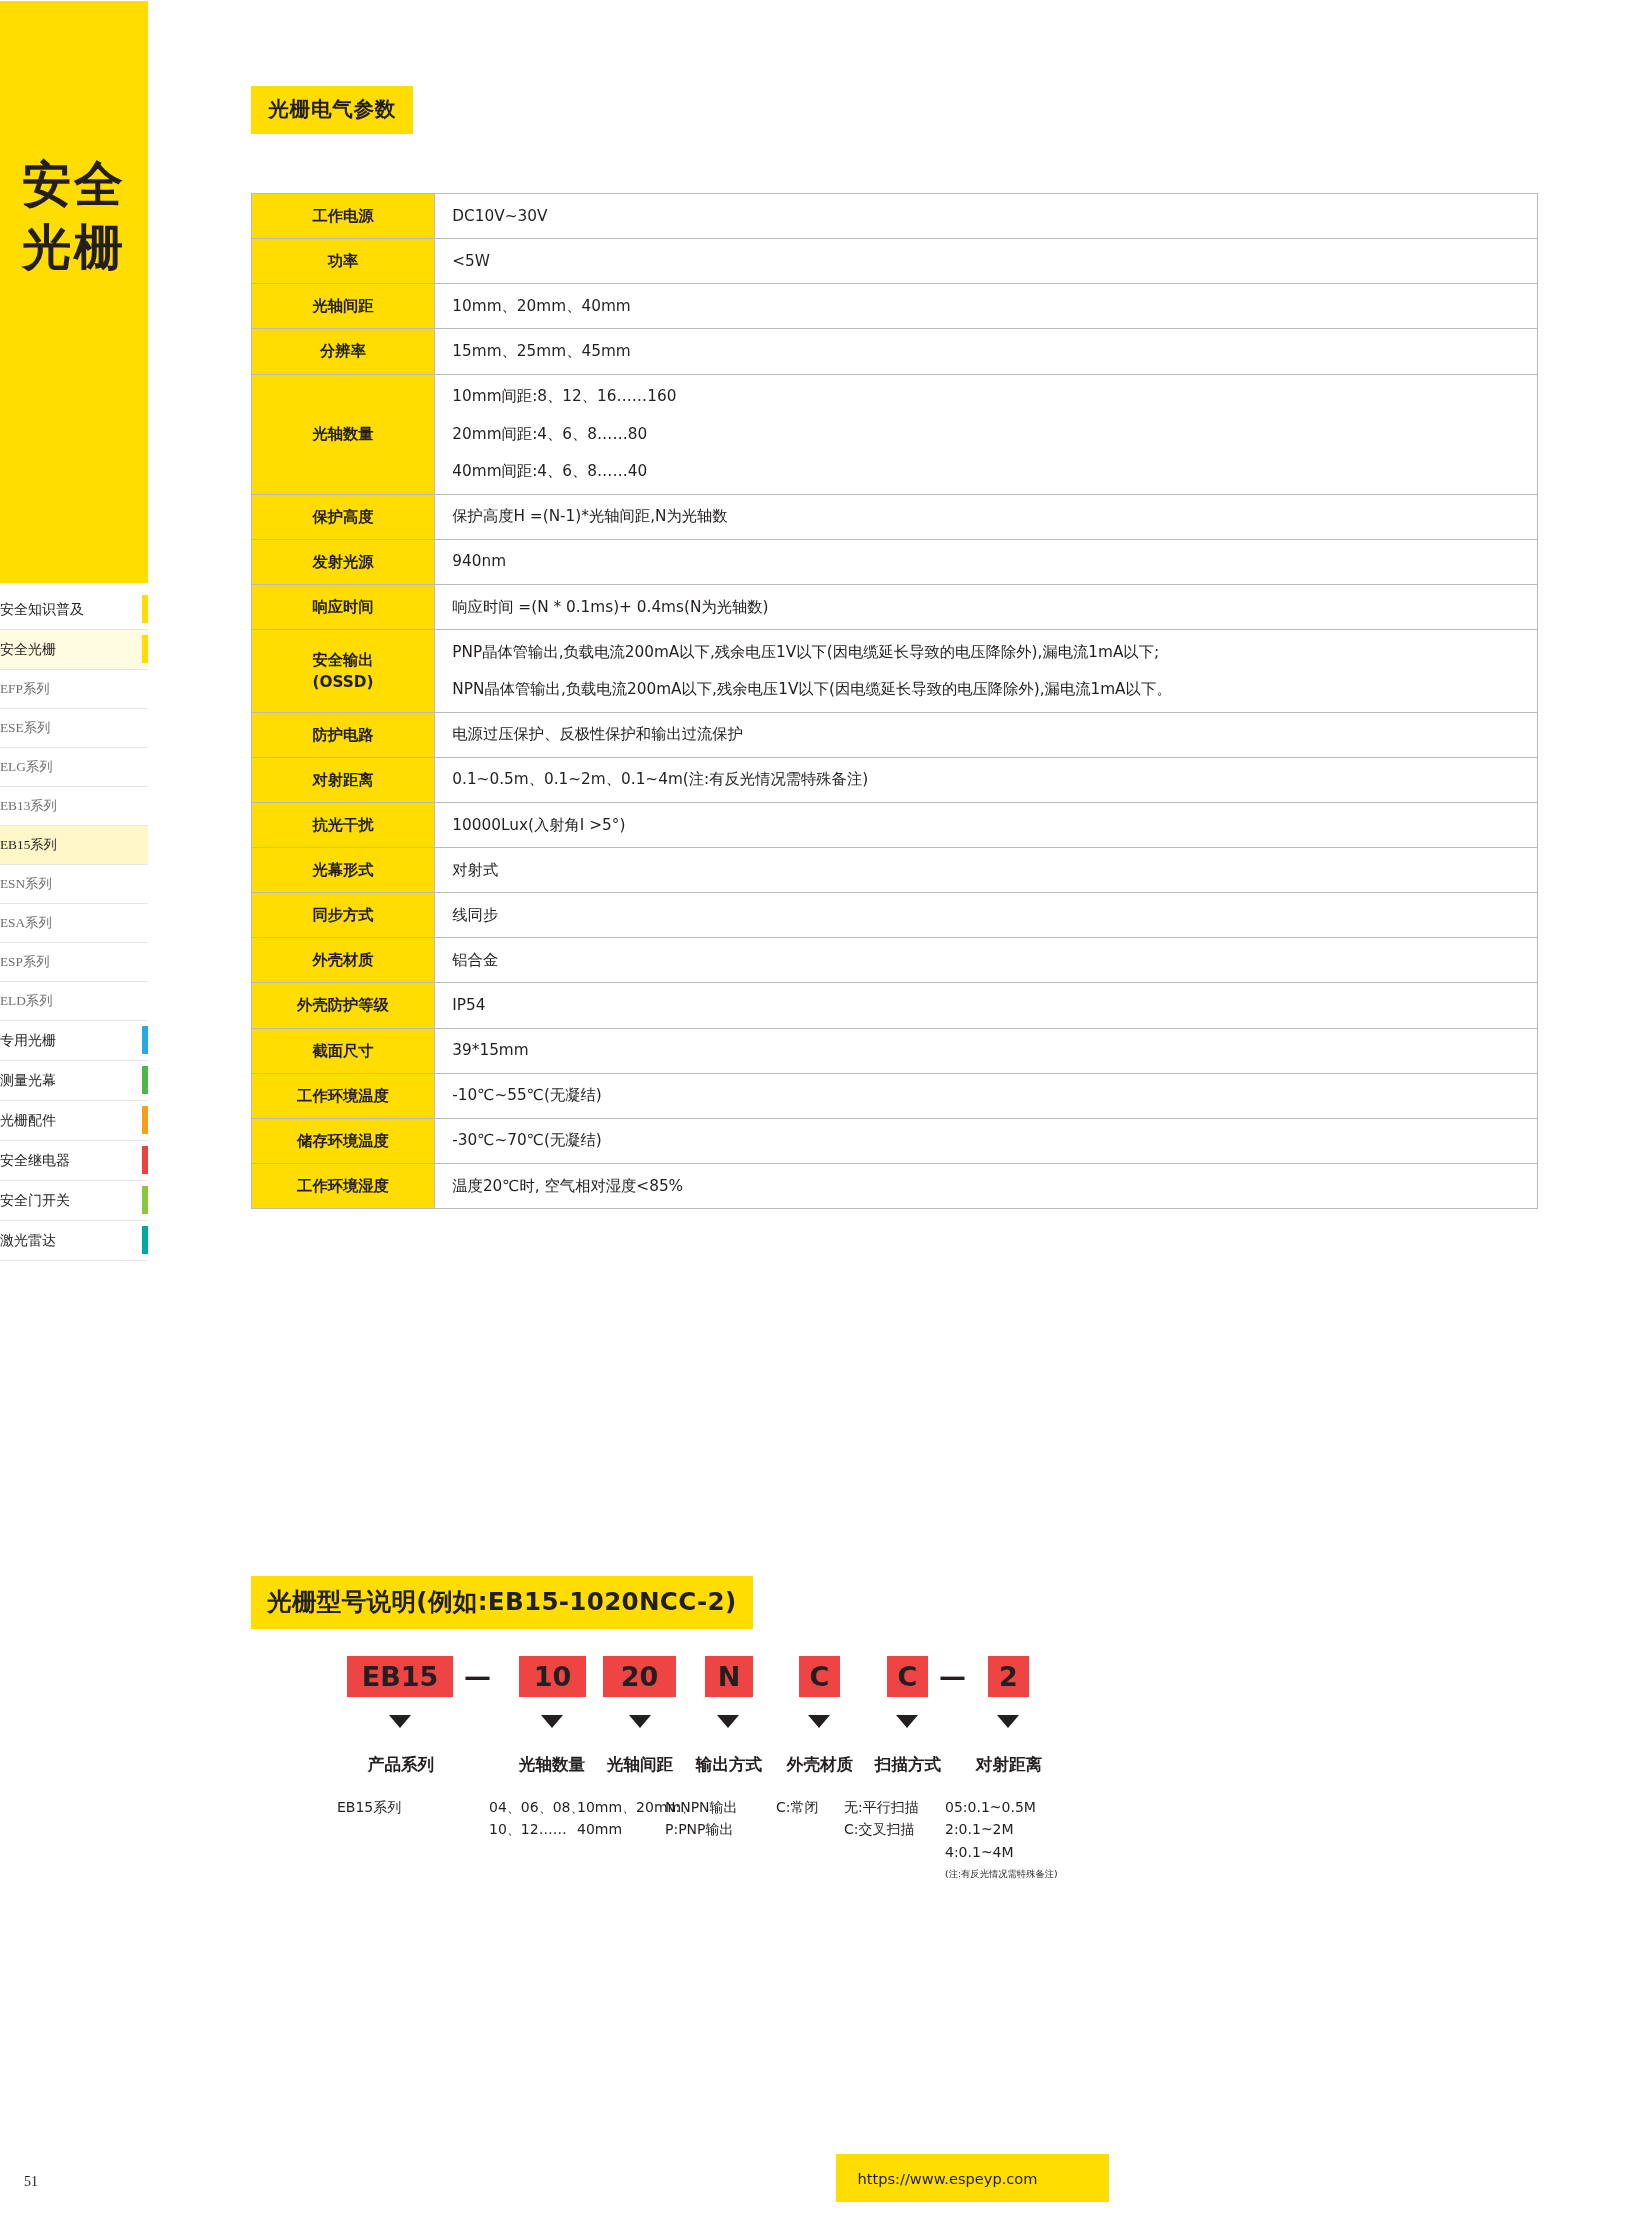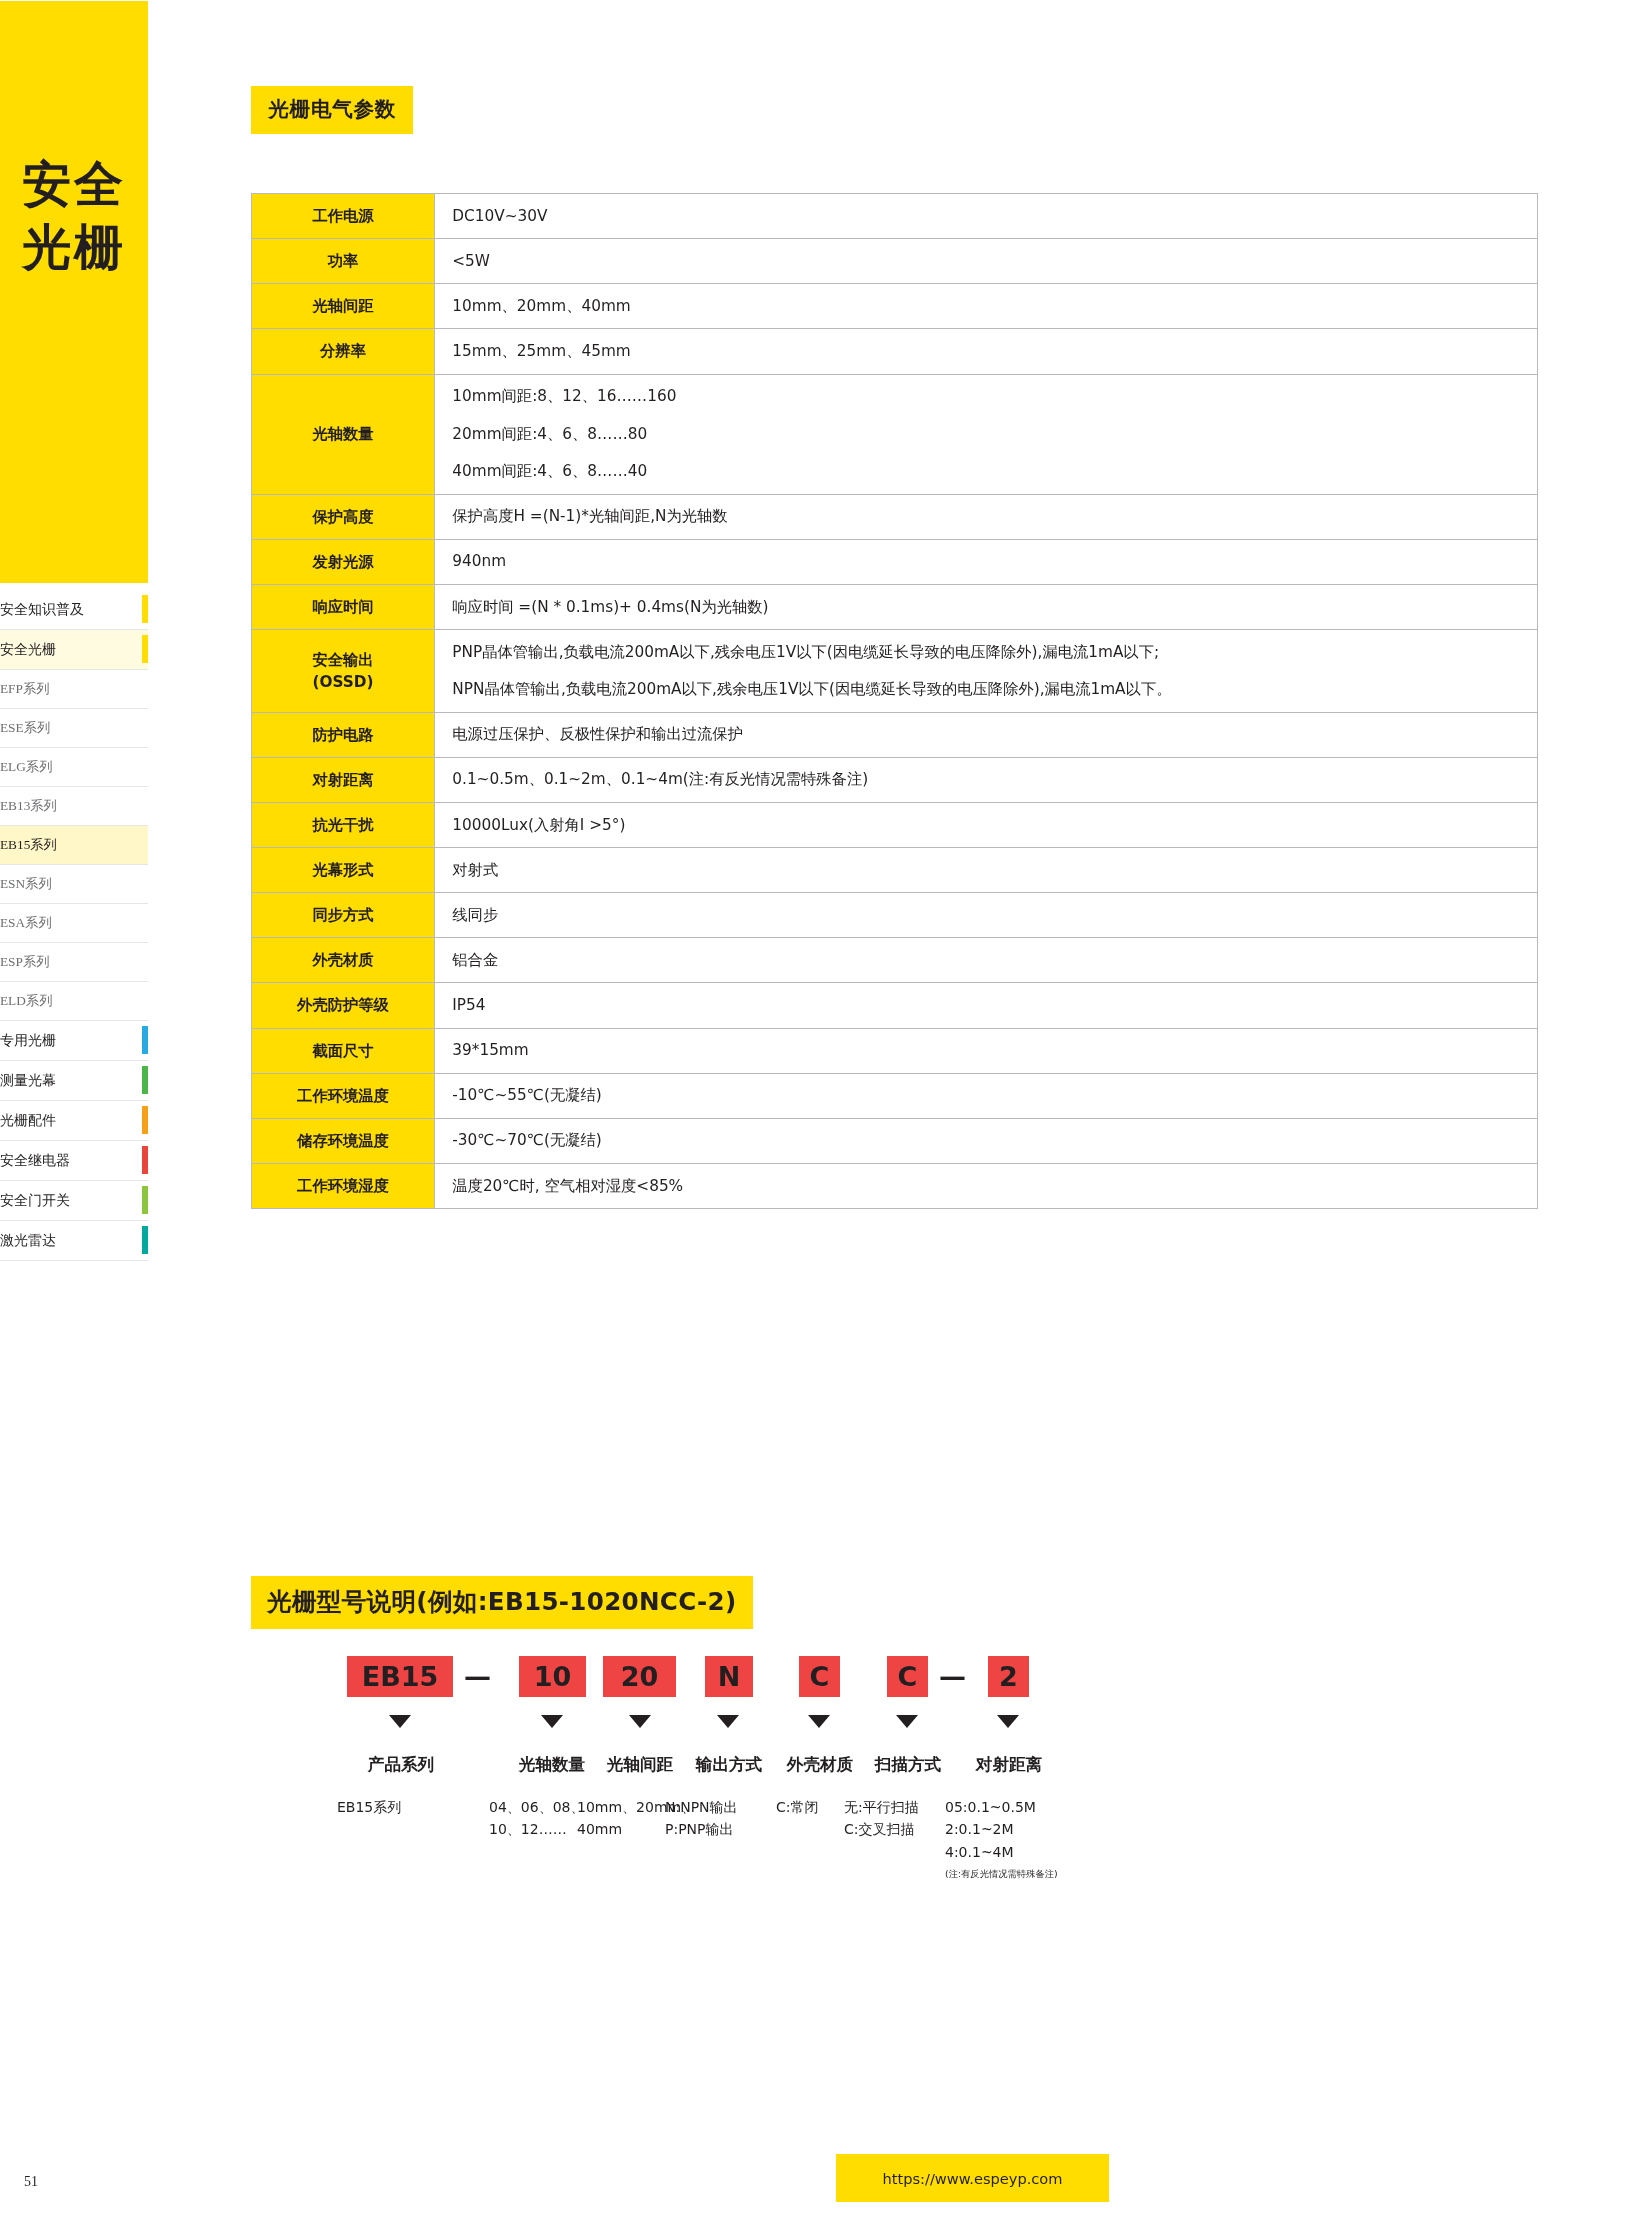--- a/index.html
+++ b/index.html
@@ -204,21 +204,21 @@
   .footer-bar {
     position: absolute;
     left: 688px;
     top: 2154px;
     width: 273px;
     height: 48px;
     background: #ffdd00;
   }
   .footer-url {
     position: absolute;
-    left: 688px;
+    left: 663px;
     top: 2170px;
     width: 273px;
     text-align: center;
     font-size: 14.6px;
     color: #231f20;
     font-family: "DejaVu Sans", "Liberation Sans", sans-serif;
   }
   .page-num {
     position: absolute;
     left: 24px;

